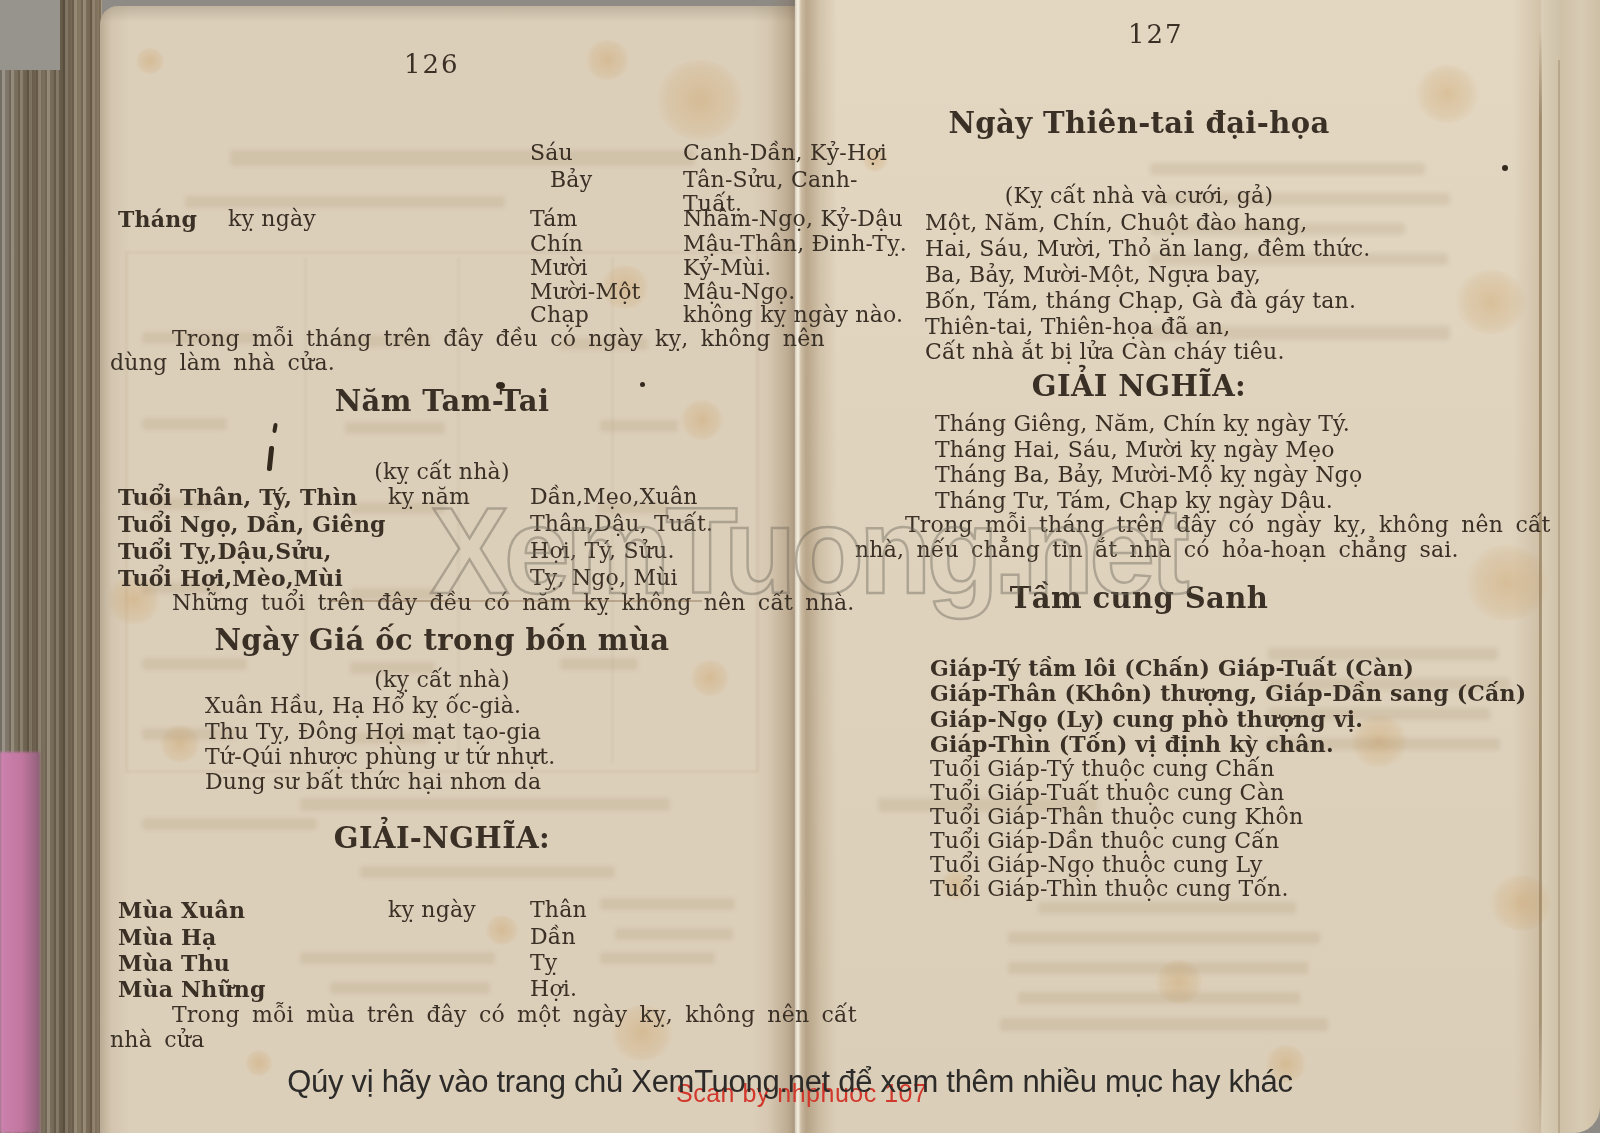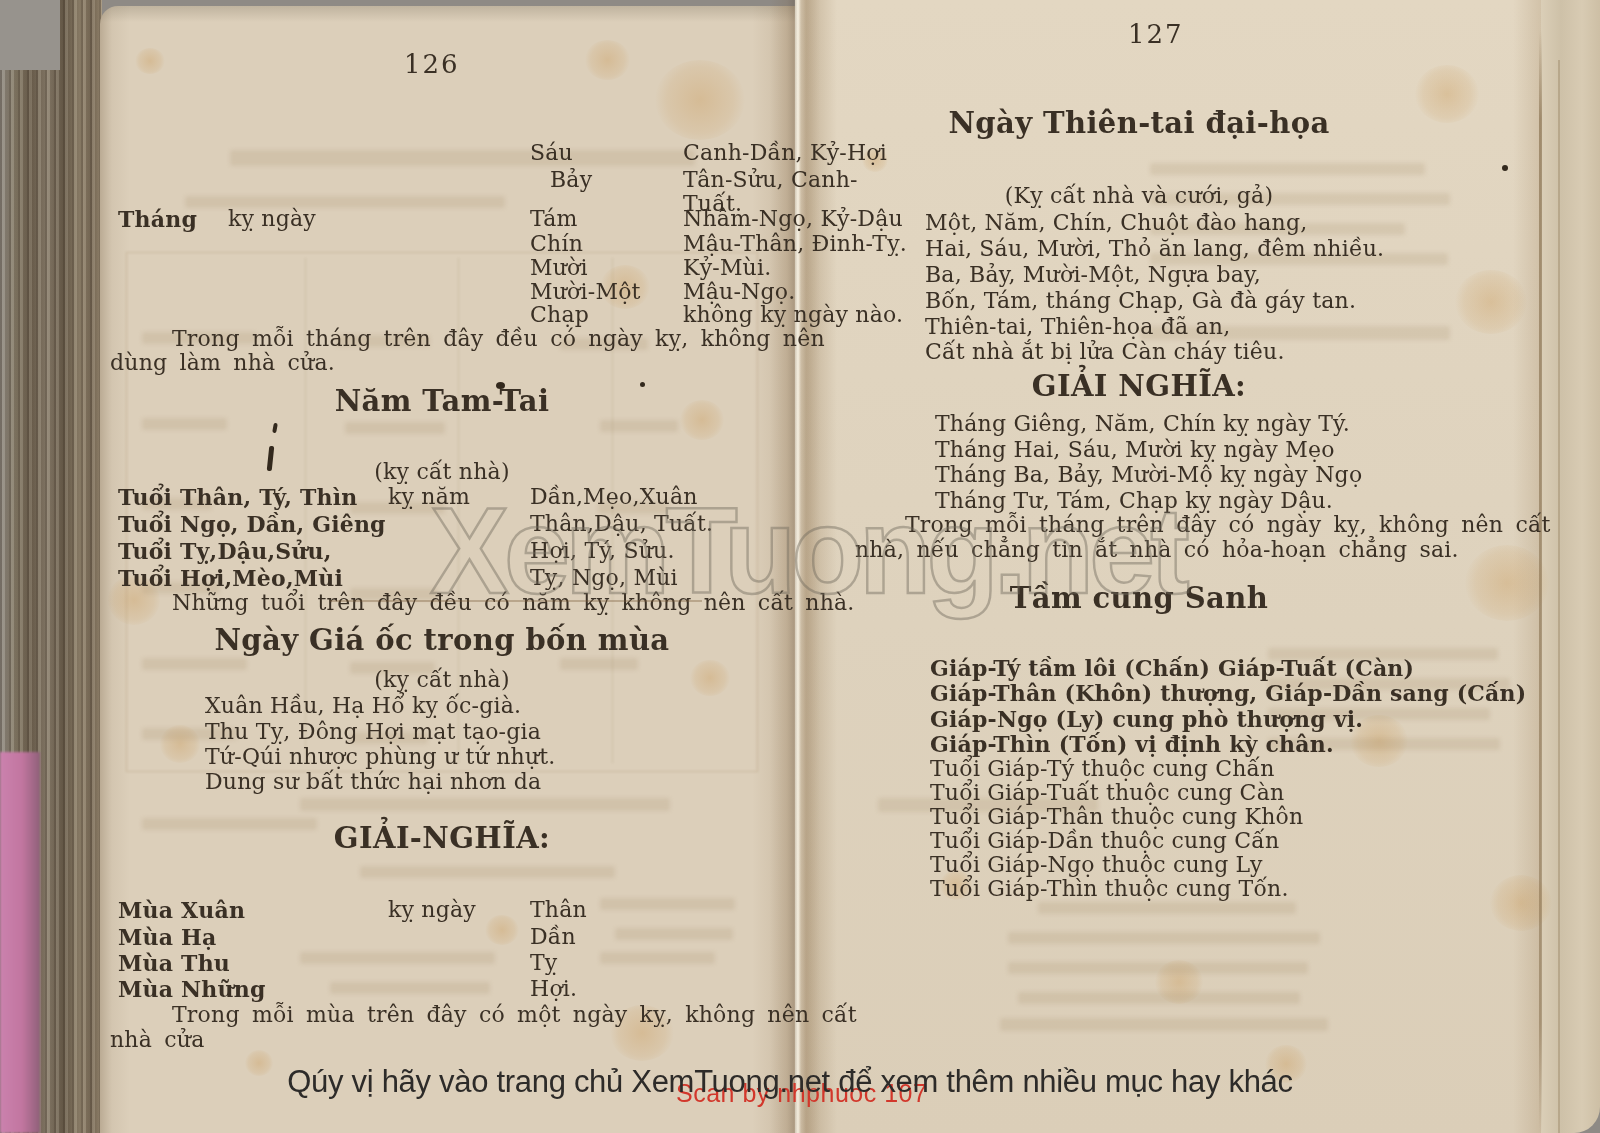--- a/index.html
+++ b/index.html
@@ -227,21 +227,21 @@
   <div class="t b" style="left:118px;top:977px">Mùa Những</div>
   <div class="t" style="left:530px;top:977px">Hợi.</div>
   <div class="t note" style="left:172px;top:1003px">Trong mỗi mùa trên đây có một ngày kỵ, không nên cất</div>
   <div class="t note" style="left:110px;top:1028px">nhà cửa</div>
 
   <div class="t pagenum" style="left:1128px;top:20px">127</div>
 
   <div class="t h center-r" style="top:107px">Ngày Thiên-tai đại-họa</div>
   <div class="t center-r" style="top:184px">(Kỵ cất nhà và cưới, gả)</div>
   <div class="t" style="left:925px;top:211px">Một, Năm, Chín, Chuột đào hang,</div>
-  <div class="t" style="left:925px;top:237px">Hai, Sáu, Mười, Thỏ ăn lang, đêm nhiều.</div>
+  <div class="t" style="left:925px;top:237px">Hai, Sáu, Mười, Thỏ ăn lang, đêm thức.</div>
   <div class="t" style="left:925px;top:263px">Ba, Bảy, Mười-Một, Ngựa bay,</div>
   <div class="t" style="left:925px;top:289px">Bốn, Tám, tháng Chạp, Gà đà gáy tan.</div>
   <div class="t" style="left:925px;top:315px">Thiên-tai, Thiên-họa đã an,</div>
   <div class="t" style="left:925px;top:340px">Cất nhà ắt bị lửa Càn cháy tiêu.</div>
 
   <div class="t h center-r" style="top:370px">GIẢI NGHĨA:</div>
   <div class="t" style="left:935px;top:412px">Tháng Giêng, Năm, Chín kỵ ngày Tý.</div>
   <div class="t" style="left:935px;top:438px">Tháng Hai, Sáu, Mười kỵ ngày Mẹo</div>
   <div class="t" style="left:935px;top:463px">Tháng Ba, Bảy, Mười-Mộ kỵ ngày Ngọ</div>
   <div class="t" style="left:935px;top:489px">Tháng Tư, Tám, Chạp kỵ ngày Dậu.</div>

